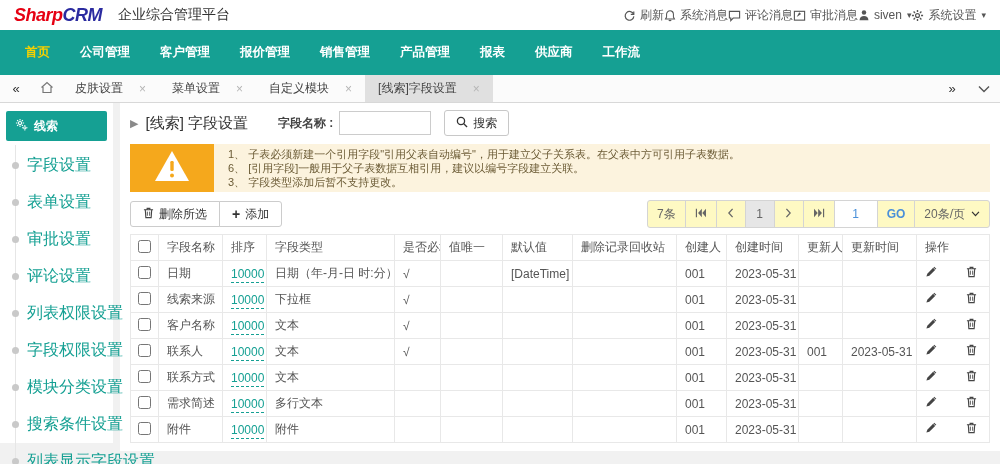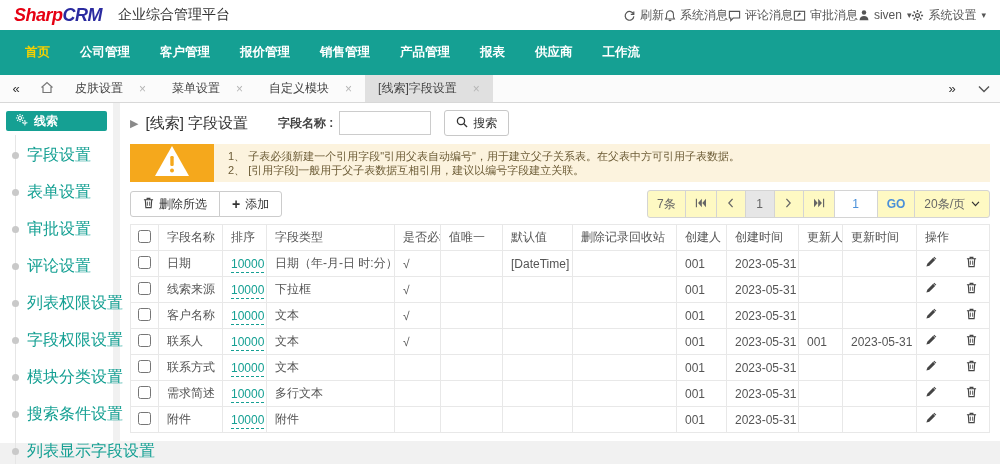--- a/index.html
+++ b/index.html
@@ -30,21 +30,21 @@
   .tab { display:flex; align-items:center; padding:0 13px; font-size:12px; gap:16px; cursor:pointer; white-space:nowrap; }
   .tab .close { color:#b5b5b5; font-size:12px; cursor:pointer; }
   .tab.active { background:#e0e0e0; }
   .tabbar-right { margin-left:auto; display:flex; }
 
   
   .page { flex:1; display:flex; background:#f1f1f1; min-height:0; }
 
   
   .sidebar { width:113px; background:#fff; height:340px; flex:none; }
-  .side-head { margin:8px 6px 4px 6px; height:20px; background:var(--teal,#15a093); border-radius:2px; color:#fff; display:flex; align-items:center; gap:6px; padding-left:9px; font-size:12px; font-weight:bold; cursor:pointer; }
+  .side-head { margin:8px 6px 4px 6px; height:30px; background:var(--teal,#15a093); border-radius:2px; color:#fff; display:flex; align-items:center; gap:6px; padding-left:9px; font-size:12px; font-weight:bold; cursor:pointer; }
   .side-list { list-style:none; margin:4px 0 0 15px; border-left:1px solid #e6e6e6; padding:2px 0 6px 0; }
   .side-item { position:relative; padding:8px 0 8px 11px; font-size:16px; color:var(--teal,#15a093); cursor:pointer; white-space:nowrap; }
   .side-item::before { content:""; position:absolute; left:-4px; top:50%; margin-top:-3.5px; width:7px; height:7px; border-radius:50%; background:#c9c9c9; }
 
   
   .main { flex:1; background:#fff; margin-left:7px; align-self:flex-start; padding-bottom:8px; min-width:0; }
 
   .panel-head { display:flex; align-items:center; padding:7px 10px 6px 10px; }
   .panel-caret { color:#8a8a8a; font-size:11px; }
   .panel-title { font-size:15px; color:#333; margin-left:7px; }
@@ -292,22 +292,23 @@
                 <path d="M19 2L36 32H2z" fill="#fff"></path>
                 <rect x="17.3" y="12" width="3.4" height="10" rx="1.2" fill="#f5a81c"></rect>
                 <circle cx="19" cy="26.5" r="2" fill="#f5a81c"></circle>
               </svg>
           </span>
         </div>
         <div class="notice-body">
 
             <div class="notice-line">1、 子表必须新建一个引用字段"引用父表自动编号"，用于建立父子关系表。在父表中方可引用子表数据。</div>
 
-            <div class="notice-line">2、 [引用字段]一般用于父子表数据互相引用，建议以编号字段建立关联。</div>
-
+            <div class="notice-line">6、 [引用字段]一般用于父子表数据互相引用，建议以编号字段建立关联。</div>
+
+            <div class="notice-line">3、 字段类型添加后暂不支持更改。</div>
 
         </div>
       </div>
 
       <div class="toolbar">
         <div class="btn-group">
           <button class="btn">
             <span>
               <svg width="11" height="12" viewBox="0 0 12 13">
                   <path d="M1 3h10M4.5 3V1.5h3V3" fill="none" stroke="#444" stroke-width="1.2"></path>

